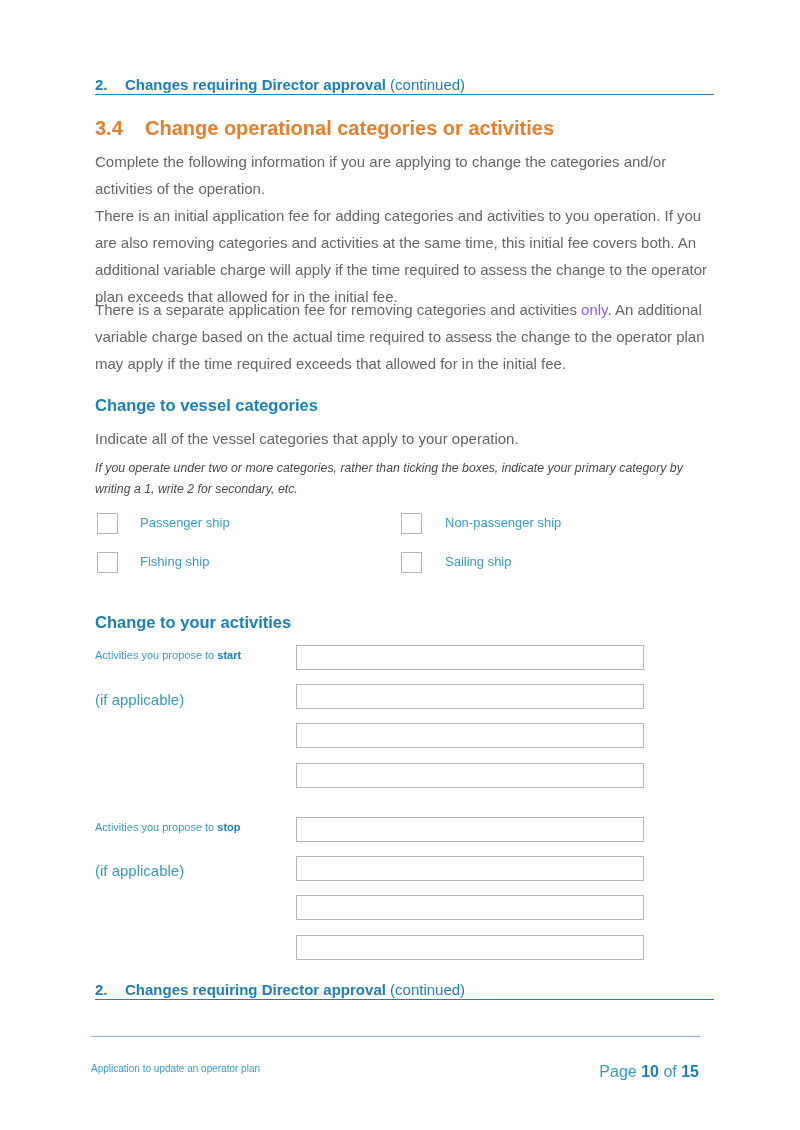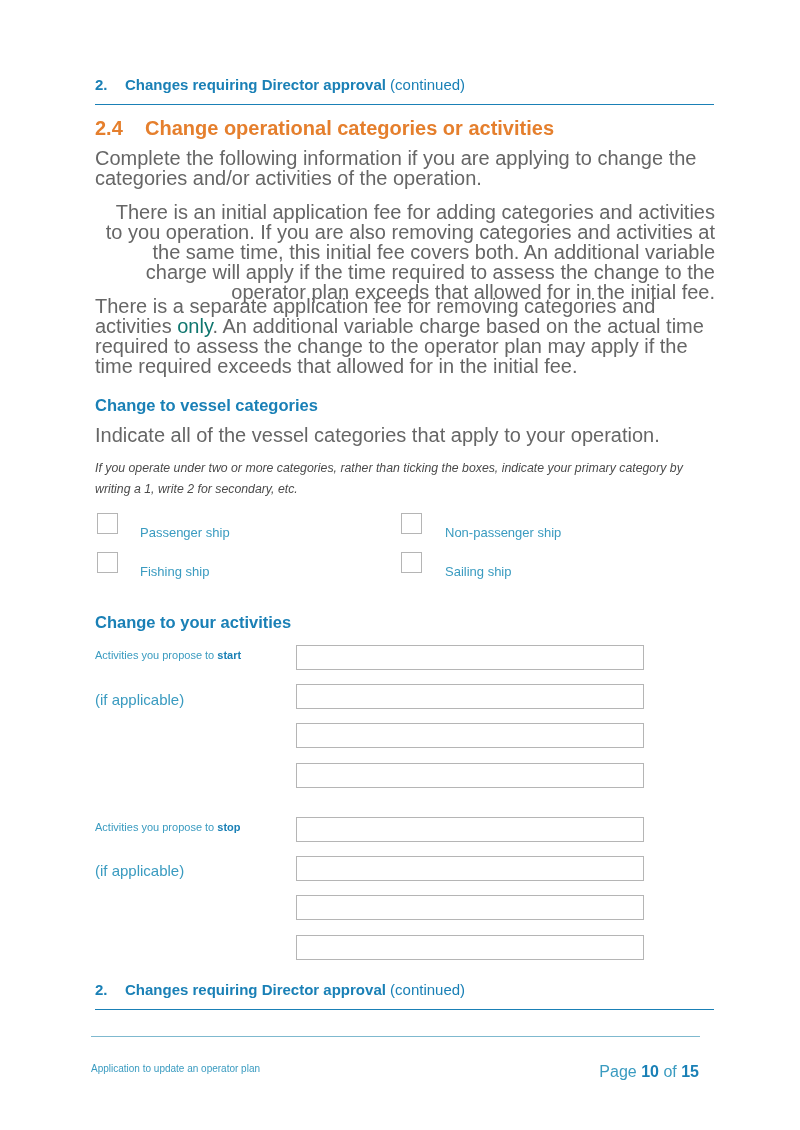--- a/index.html
+++ b/index.html
@@ -3,59 +3,59 @@
 <meta charset="utf-8">
 <style>
   html, body { margin: 0; padding: 0; background: #ffffff; }
   body {
     width: 800px; height: 1130px; position: relative; overflow: hidden;
     font-family: "Liberation Sans", sans-serif; color: #6b6b6b;
   }
   .abs { position: absolute; }
   .sec-header {
     left: 95px; width: 619px; font-size: 15px; font-weight: bold; color: #1a80b6;
-    border-bottom: 1.5px solid #1a80b6; padding-bottom: 11px;
+    border-bottom: 1.5px solid #1a80b6; padding-bottom: 1px;
   }
   .sec-header .num { display: inline-block; width: 30px; }
   .sec-header .cont { font-weight: normal; }
   .h1 {
     left: 95px; font-size: 20px; font-weight: bold; color: #e57f2d;
   }
   .h1 .num { display: inline-block; width: 50px; }
   .para {
-    left: 95px; width: 620px; font-size: 20px; line-height: 20px; color: #666666;
+    left: 95px; width: 620px; font-size: 15px; line-height: 27px; color: #666666;
   }
-  .para b { color: #0f766e; font-weight: normal; }
+  .para b { color: #8b5cf6; font-weight: normal; }
   .h2 { left: 95px; font-size: 16.5px; font-weight: bold; color: #1a80b6; }
   .small { left: 95px; width: 620px; font-size: 12.3px; line-height: 21px; color: #4a4a4a; }
   .cb { width: 19px; height: 19px; border: 1px solid #b5b5b5; background: #fff; }
-  .cb-label { font-size: 13px; color: #3a9bc0; margin-top: 10px; }
+  .cb-label { font-size: 13px; color: #3a9bc0; }
   .act-label { left: 95px; font-size: 11px; color: #3a9bc0; }
   .act-label b { color: #1a80b6; }
   .if-app { left: 95px; font-size: 15px; color: #3a9bc0; }
   .field { left: 296px; width: 346px; height: 23px; border: 1px solid #b5b5b5; background: #fff; }
   .footer-line { left: 91px; width: 609px; border-top: 1px solid #7fb9cf; }
   .footer-left { left: 91px; font-size: 10px; color: #3a9bc0; }
   .footer-right { right: 101px; font-size: 16px; color: #3a9bc0; }
   .footer-right b { color: #1a80b6; }
 </style>
 </head>
 <body>
 
 <div class="abs sec-header" style="top:76px;">
   <span class="num">2.</span><span>Changes requiring Director approval</span>
   <span class="cont">(continued)</span>
 </div>
 
 <div class="abs h1" style="top:117px;">
-  <span class="num">2.4</span><span>Change operational categories or activities</span>
+  <span class="num">3.4</span><span>Change operational categories or activities</span>
 </div>
 
 <div class="abs para" style="top:148px;">Complete the following information if you are applying to change the categories and/or activities of the operation.</div>
-<div class="abs para" style="top:202px;text-align:right;">There is an initial application fee for adding categories and activities to you operation. If you are also removing categories and activities at the same time, this initial fee covers both. An additional variable charge will apply if the time required to assess the change to the operator plan exceeds that allowed for in the initial fee.</div>
+<div class="abs para" style="top:202px;">There is an initial application fee for adding categories and activities to you operation. If you are also removing categories and activities at the same time, this initial fee covers both. An additional variable charge will apply if the time required to assess the change to the operator plan exceeds that allowed for in the initial fee.</div>
 <div class="abs para" style="top:296px;">
   <span>There is a separate application fee for removing categories and activities </span><b>only</b><span>. An additional variable charge based on the actual time required to assess the change to the operator plan may apply if the time required exceeds that allowed for in the initial fee.</span>
 </div>
 
 <div class="abs h2" style="top:396px;">Change to vessel categories</div>
 <div class="abs para" style="top:425px;">Indicate all of the vessel categories that apply to your operation.</div>
 <div class="abs small" style="top:458px;font-style:italic;">If you operate under two or more categories, rather than ticking the boxes, indicate your primary category by writing a 1, write 2 for secondary, etc.</div>
 
 <div class="abs cb" style="left:97px; top:513px;"></div>
 <div class="abs cb-label" style="left:140px; top:515px;">Passenger ship</div>

